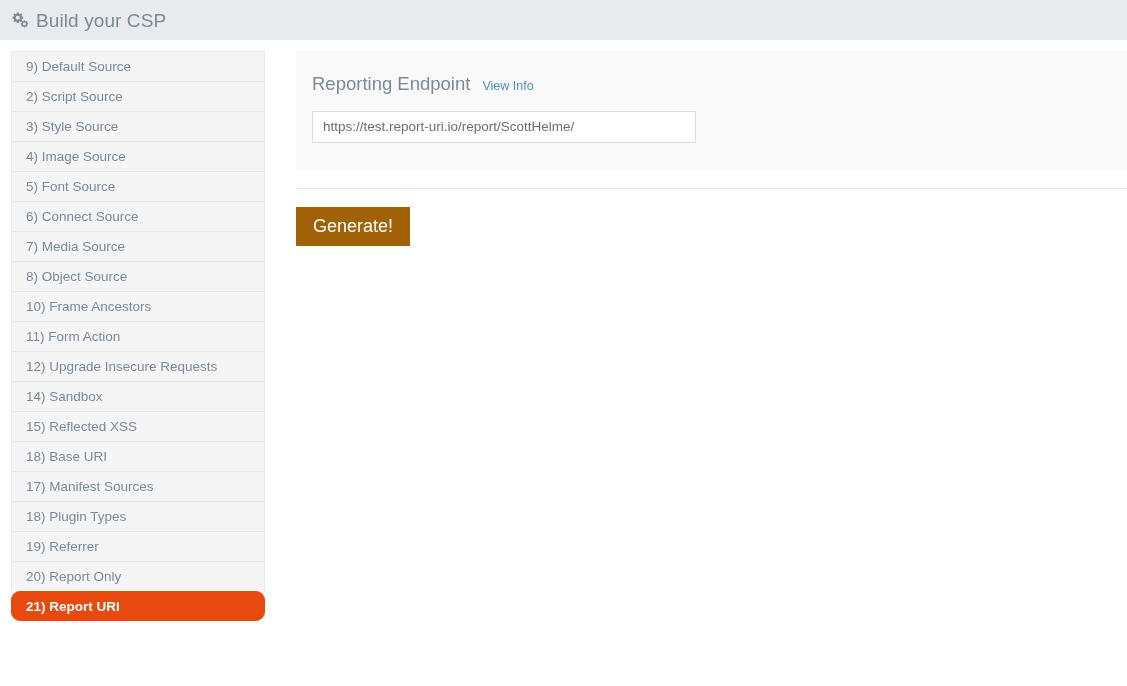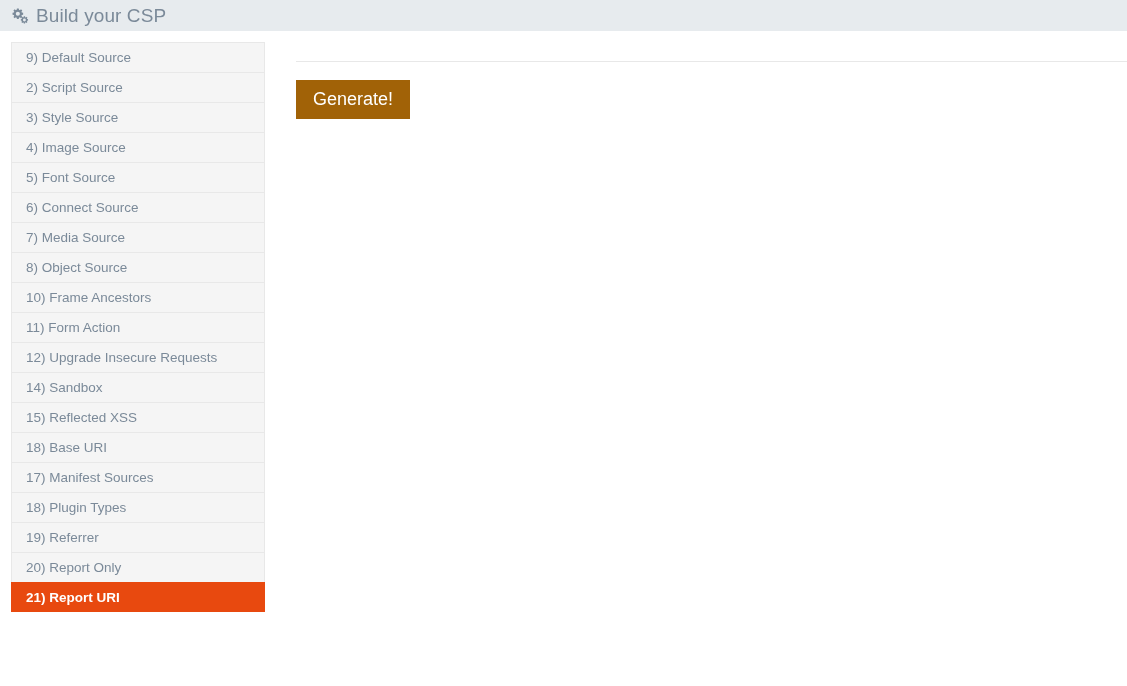--- a/index.html
+++ b/index.html
@@ -10,21 +10,21 @@
     width: 1127px;
     height: 686px;
     background: #ffffff;
     font-family: "Liberation Sans", sans-serif;
     overflow: hidden;
     position: relative;
   }
 
   
   #app-header {
-    height: 31px;
+    height: 40px;
     background: #e7ebee;
     display: flex;
     align-items: center;
     padding-left: 11px;
     box-sizing: border-box;
   }
   #app-header .cogs-icon {
     width: 18px;
     height: 18px;
     margin-right: 7px;
@@ -64,20 +64,21 @@
     box-sizing: border-box;
     padding-left: 14px;
     font-size: 13.5px;
     color: #7b8a99;
     white-space: nowrap;
     overflow: hidden;
     cursor: pointer;
   }
   .nav-item:last-child {
     border-bottom: 1px solid #e8e8e8;
+    border-radius: 9px;
   }
   .nav-item.active {
     background: #e8490f;
     border-color: #e8490f;
     color: #ffffff;
     font-weight: bold;
   }
 
   
   #main-content {
@@ -221,19 +222,27 @@
     <div class="nav-item">
       <span>20) Report Only</span>
     </div>
     <div class="nav-item active">
       <span>21) Report URI</span>
     </div>
   </nav>
 
   <main id="main-content">
 
+    <section id="endpoint-panel">
+      <div class="panel-heading-row">
+        <span class="panel-heading">Reporting Endpoint</span>
+        <a class="info-link" href="#">View Info</a>
+      </div>
+      <input id="endpoint-input" type="text" value="https://test.report-uri.io/report/ScottHelme/" placeholder="https://test.report-uri.io/report/ScottHelme/" style="">
+
+    </section>
 
     <hr id="content-divider">
 
     <button id="generate-button" type="button">Generate!</button>
 
   </main>
 </div>
 
 </body></html>

